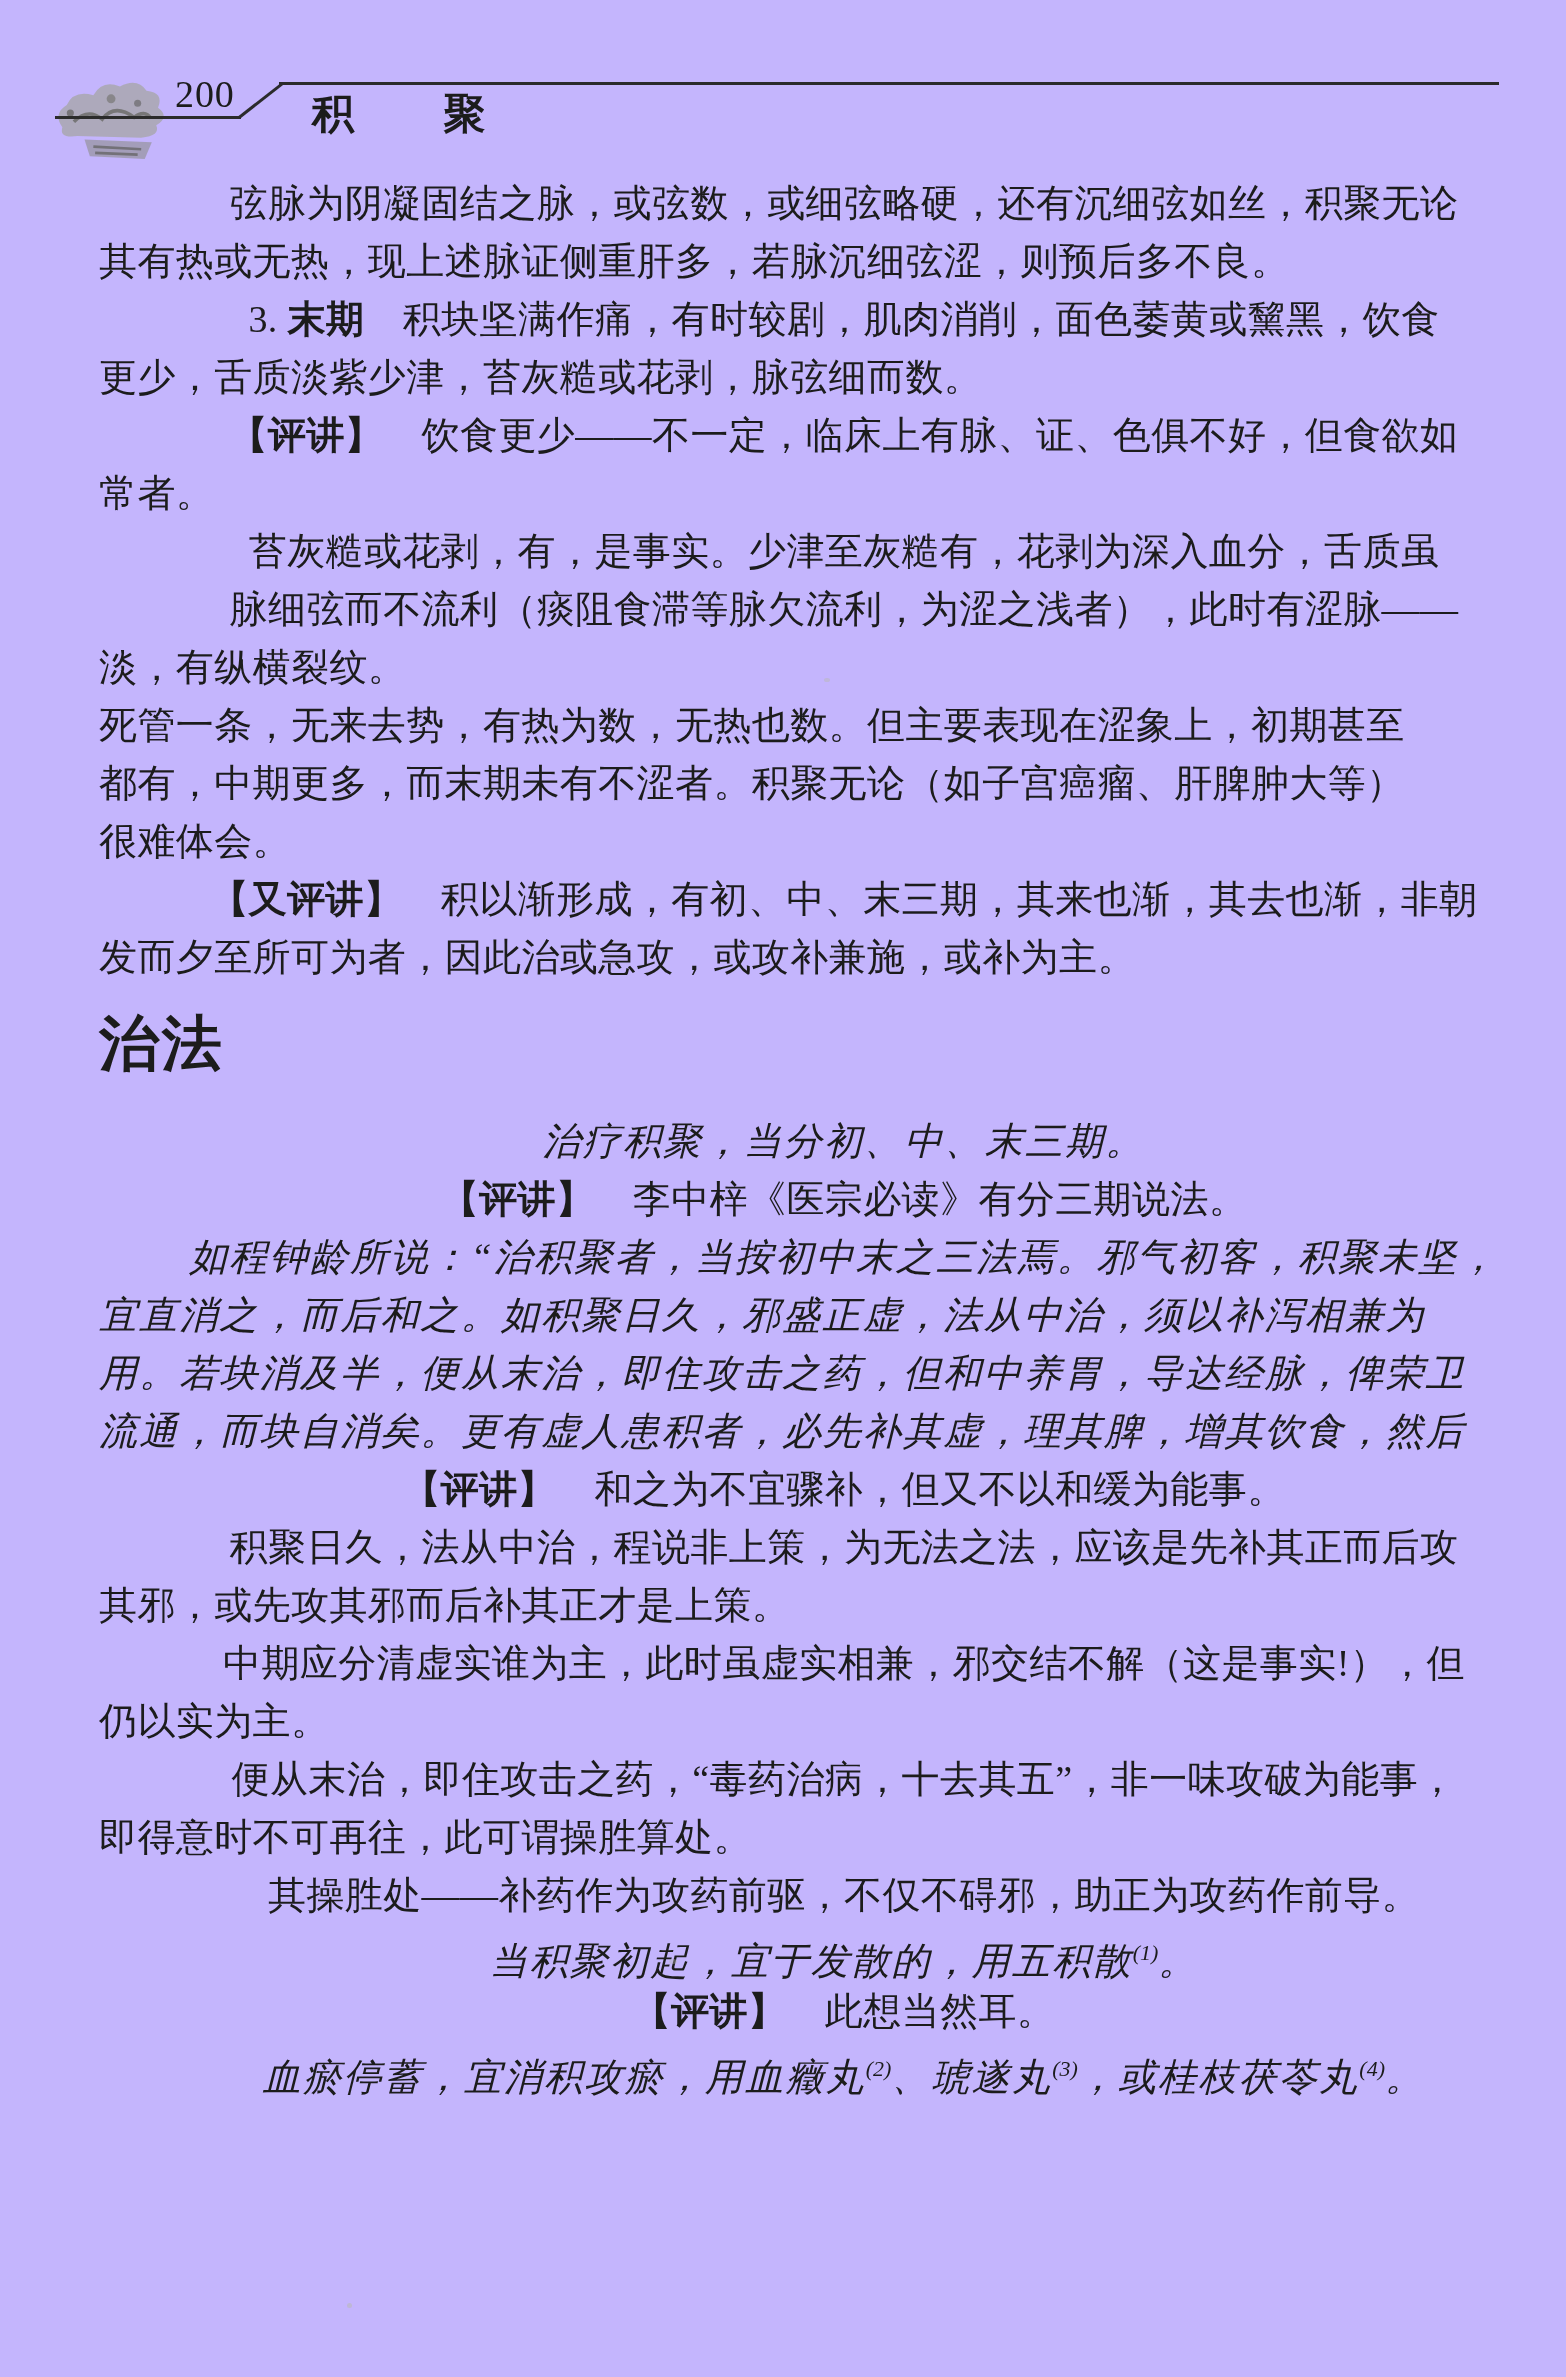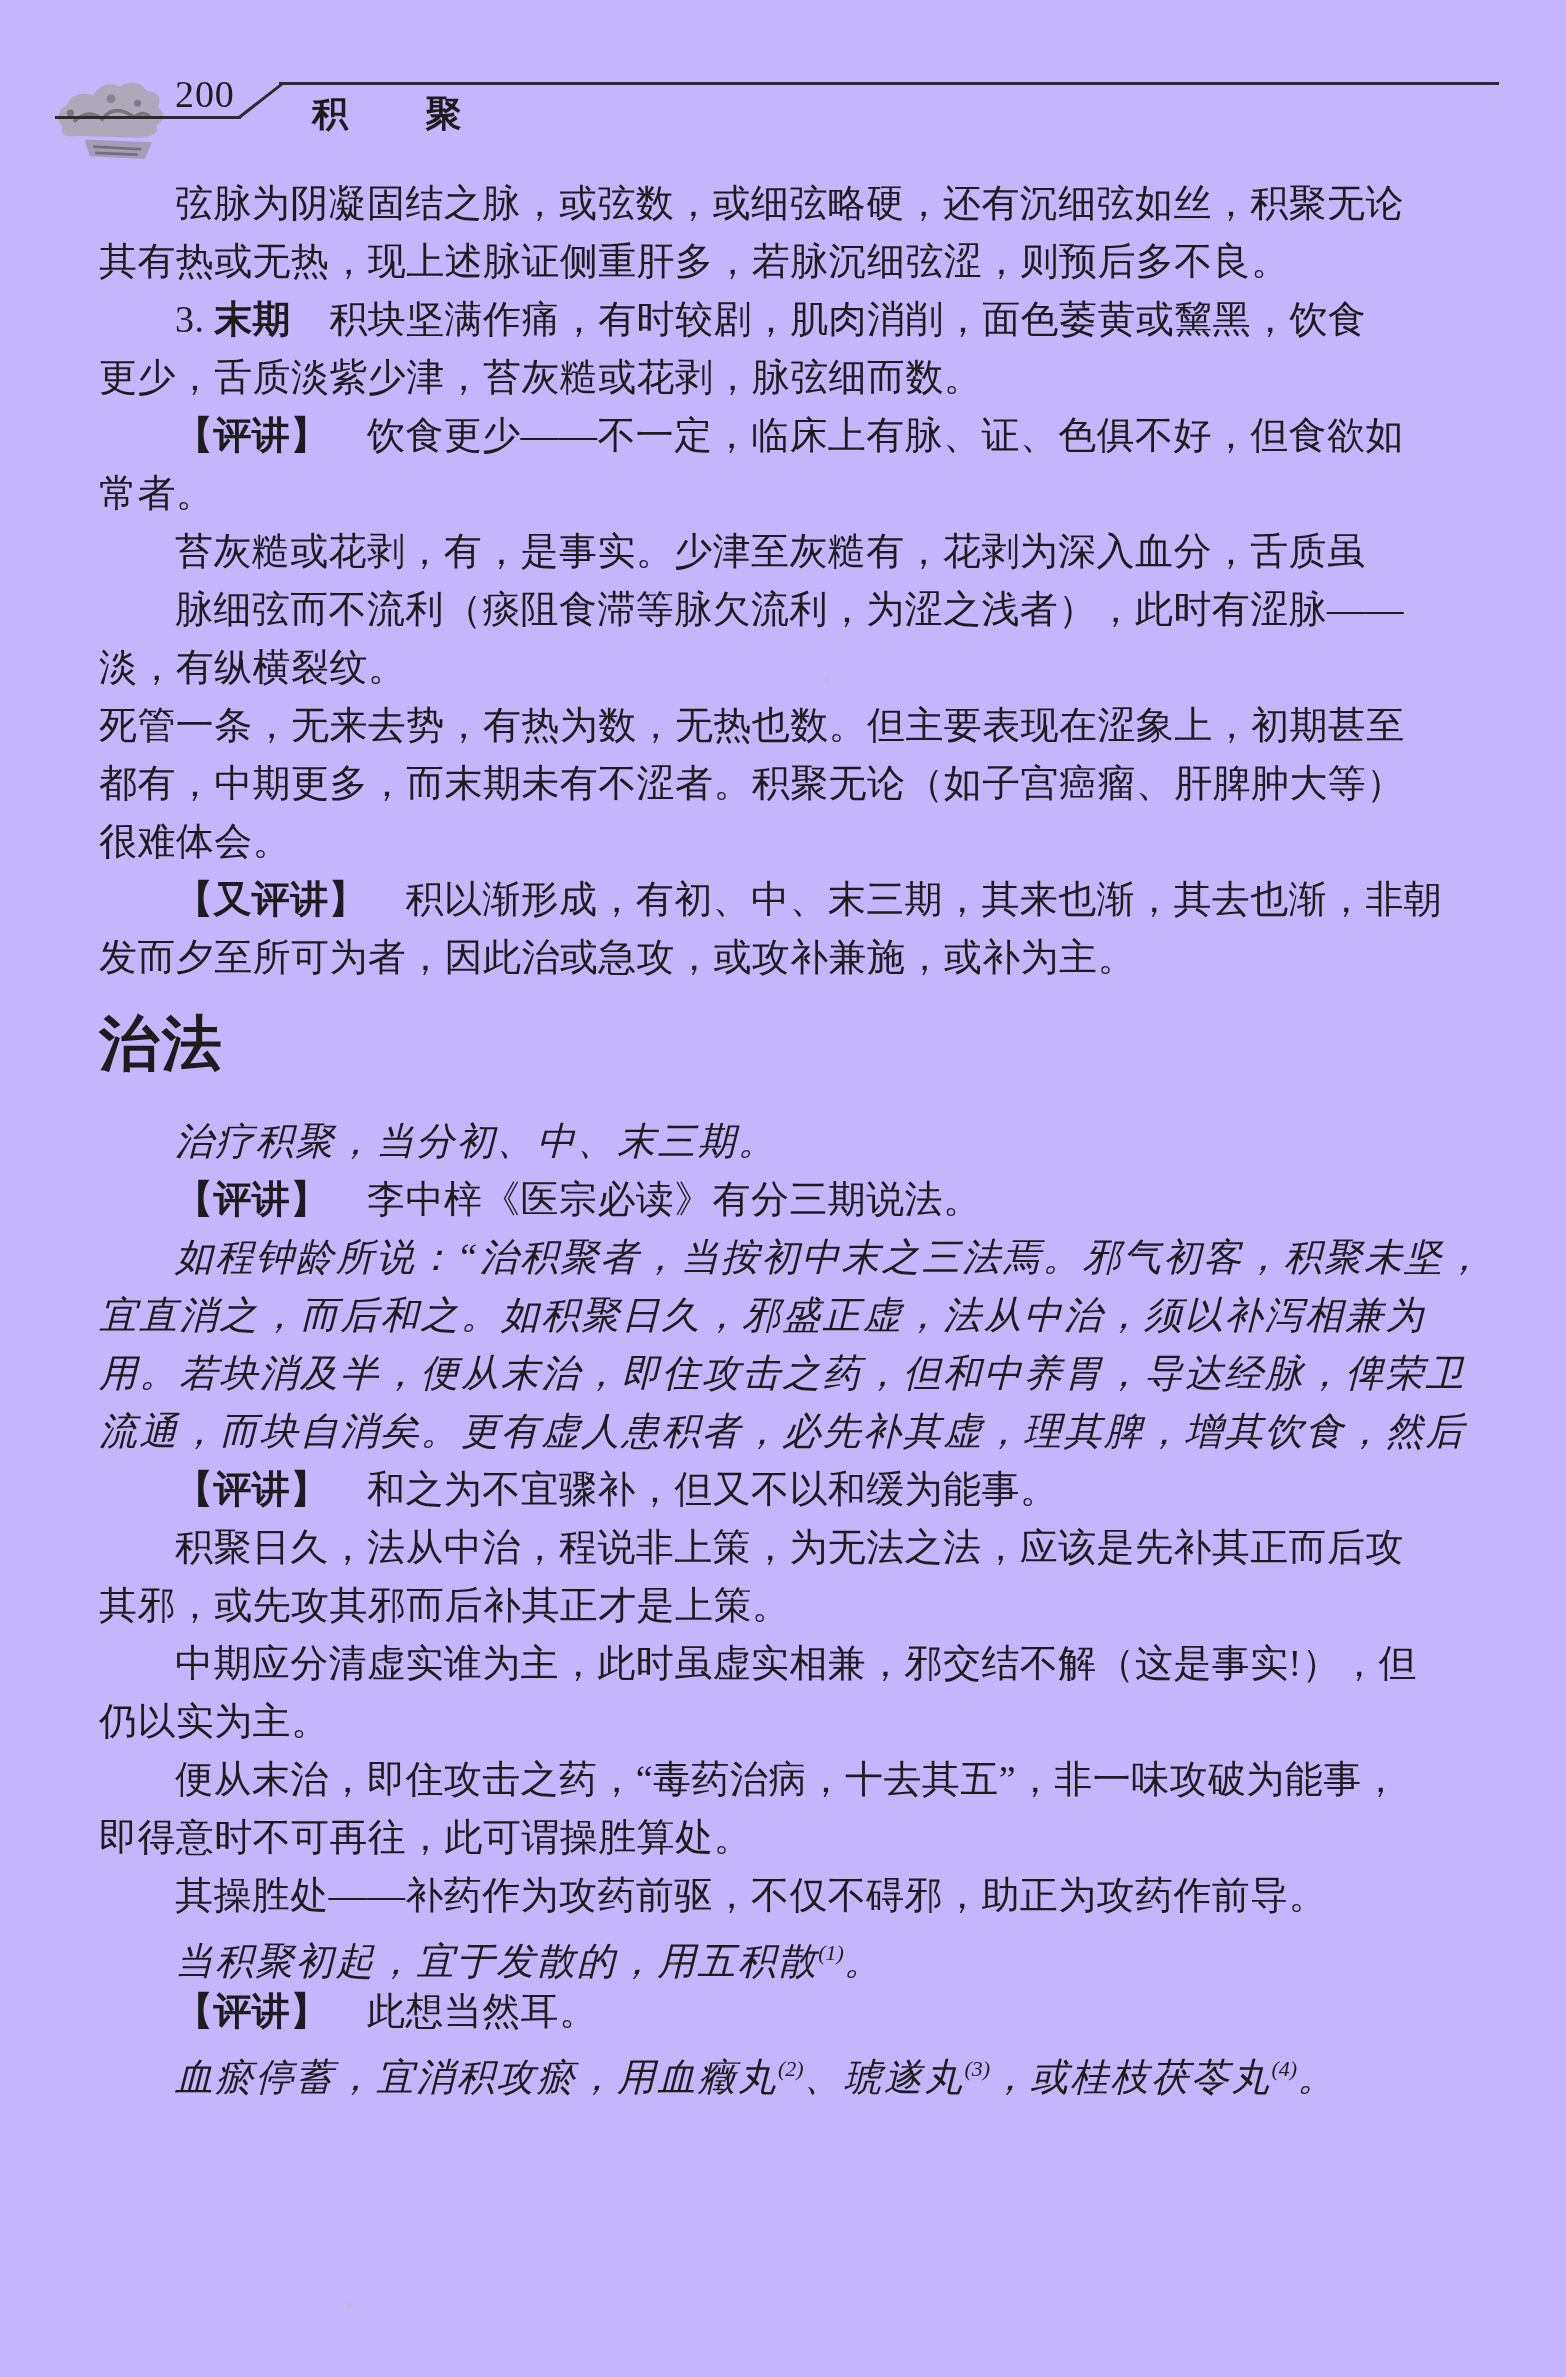--- a/index.html
+++ b/index.html
@@ -16,32 +16,32 @@
   .hdr-rule{position:absolute;background:#2b2b2b;}
   .rule-top{left:279px;top:82px;width:1220px;height:2.7px;}
   .rule-under{left:55px;top:116px;width:186px;height:2.7px;}
   .rule-diag{left:239px;top:116px;width:55px;height:2.7px;transform:rotate(-38deg);transform-origin:left center;}
   .page-number{
     position:absolute;left:175px;top:74px;
     font-size:38px;line-height:41px;letter-spacing:0.9px;
   }
   .running-title{
     position:absolute;left:312px;top:89px;
-    font-size:36px;line-height:50px;font-weight:bold;letter-spacing:1.8px;
+    font-size:42px;line-height:50px;font-weight:bold;letter-spacing:1.8px;
   }
   .stamp{position:absolute;left:49px;top:74px;width:133px;height:93px;}
   
   .body-text{
     position:absolute;left:99px;top:174px;width:1414px;
   }
   .line{
     height:58px;line-height:58px;font-size:38px;
     white-space:nowrap;letter-spacing:0.4px;
   }
-  .indent{padding-left:76px;}
+  .indent{padding-left:76px;text-align:center;}
   .section-heading{
     font-size:60px;font-weight:bold;line-height:57px;
     margin:30px 0 39px 0;letter-spacing:2.7px;
   }
   .seg-song{}
   .seg-bold{font-weight:bold;}
   .seg-kai{font-style:italic;letter-spacing:2.2px;}
   .seg-sup{font-style:italic;vertical-align:super;font-size:22px;letter-spacing:0;}
   
   .speck{position:absolute;background:#b9b9b5;border-radius:50%;}

